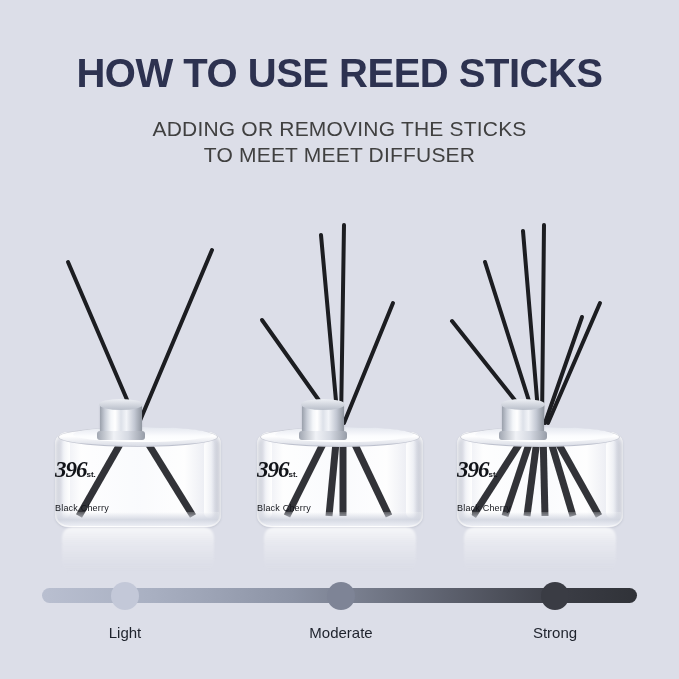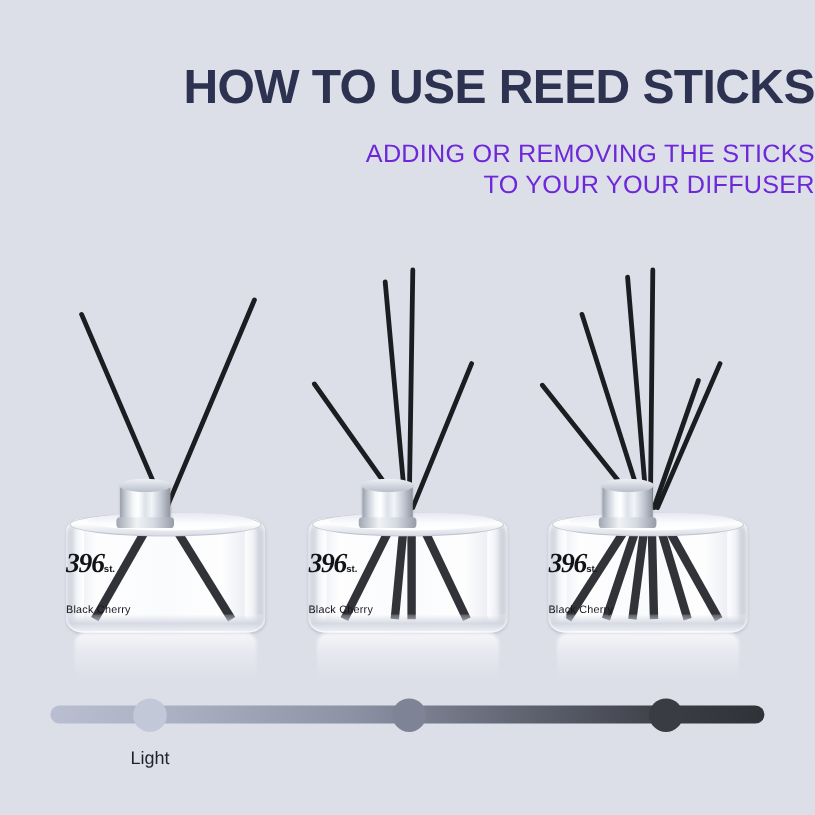--- a/index.html
+++ b/index.html
@@ -18,40 +18,40 @@
     background: #dcdee8;
     overflow: hidden;
   }
 
   
   .header {
     position: absolute;
     left: 0;
     top: 0;
     width: 679px;
-    text-align: right;
+    text-align: center;
   }
   .title {
     margin: 0;
     padding-top: 52px;
     font-family: "Liberation Sans", sans-serif;
     font-size: 40px;
     font-weight: bold;
     letter-spacing: -0.5px;
     color: #2d3250;
     line-height: 1.05;
   }
   .subtitle {
     margin: 0;
     padding-top: 22px;
     font-family: "Liberation Sans", sans-serif;
     font-size: 21px;
     font-weight: 400;
     letter-spacing: 0.2px;
-    color: #6d28d9;
+    color: #404040;
     line-height: 1.22;
   }
   .subtitle span { display: block; }
 
   
   .bottles {
     position: absolute;
     left: 0;
     top: 225px;
     width: 679px;
@@ -277,21 +277,21 @@
 </style>
 </head>
 <body>
 
 <div id="infographic">
 
   <div class="header">
     <h1 class="title">HOW TO USE REED STICKS</h1>
     <p class="subtitle">
       <span>ADDING OR REMOVING THE STICKS</span>
-      <span>TO YOUR YOUR DIFFUSER</span>
+      <span>TO MEET MEET DIFFUSER</span>
     </p>
   </div>
 
   <div class="bottles">
 
     <div class="bottle-unit unit-0">
       <svg class="stick-canvas" viewBox="0 0 200 340">
         <g stroke="#1c1d21" stroke-width="4" stroke-linecap="round">
           <line x1="99" y1="198" x2="30" y2="37"></line>
           <line x1="101" y1="198" x2="174" y2="25"></line>
@@ -405,15 +405,17 @@
     </div>
 
   </div>
 
   <div class="slider-wrap">
     <div class="slider-track"></div>
     <div class="knob knob-0"></div>
     <div class="knob knob-1"></div>
     <div class="knob knob-2"></div>
     <div class="knob-label lbl-0">Light</div>
+    <div class="knob-label lbl-1">Moderate</div>
+    <div class="knob-label lbl-2">Strong</div>
   </div>
 
 </div>
 
 </body></html>

